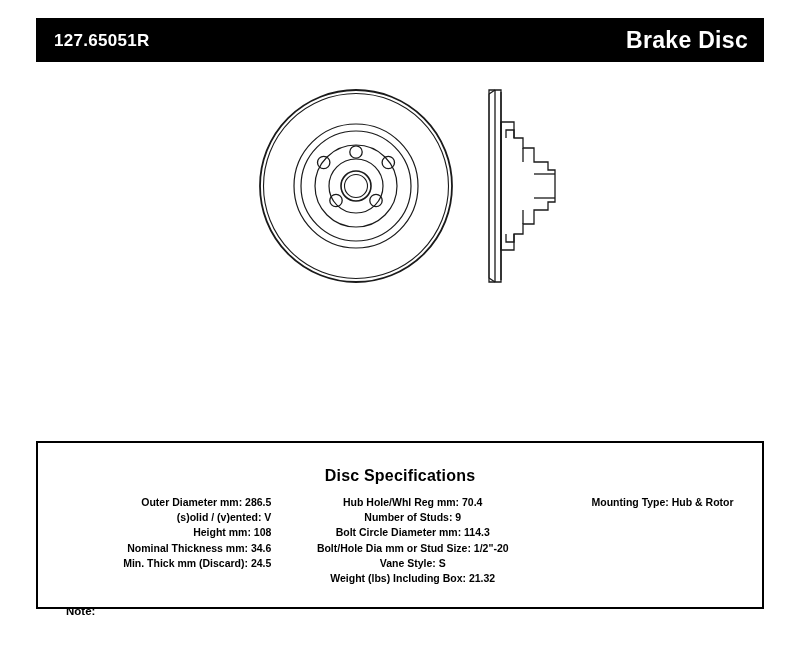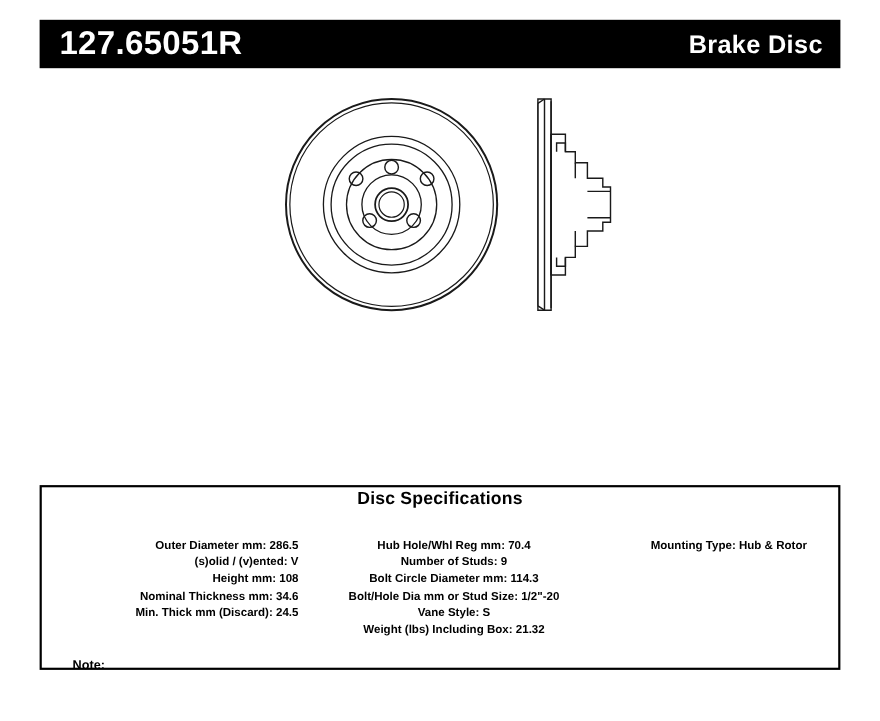--- a/index.html
+++ b/index.html
@@ -25,21 +25,21 @@
     height: 44px;
     background: #000000;
     color: #ffffff;
     display: flex;
     align-items: center;
     justify-content: space-between;
     box-sizing: border-box;
     padding: 0 16px 0 18px;
   }
   .part-number {
-    font-size: 30px;
+    font-size: 17px;
     font-weight: bold;
     letter-spacing: 0.3px;
     line-height: 1;
   }
   .product-type {
     font-size: 23px;
     font-weight: bold;
     letter-spacing: 0.3px;
     line-height: 1;
   }
@@ -63,26 +63,26 @@
     top: 441px;
     width: 728px;
     height: 168px;
     border: 2px solid #000000;
     box-sizing: border-box;
   }
   .spec-title {
     text-align: center;
     font-size: 16px;
     font-weight: bold;
-    margin-top: 2px;
+    margin-top: 24px;
     letter-spacing: 0.2px;
   }
   .spec-cols {
     display: flex;
-    margin-top: 26px;
+    margin-top: 10px;
     width: 100%;
     box-sizing: border-box;
   }
   .col-left {
     width: 33.2%;
     text-align: right;
     padding-right: 7px;
     box-sizing: border-box;
   }
   .col-mid {

